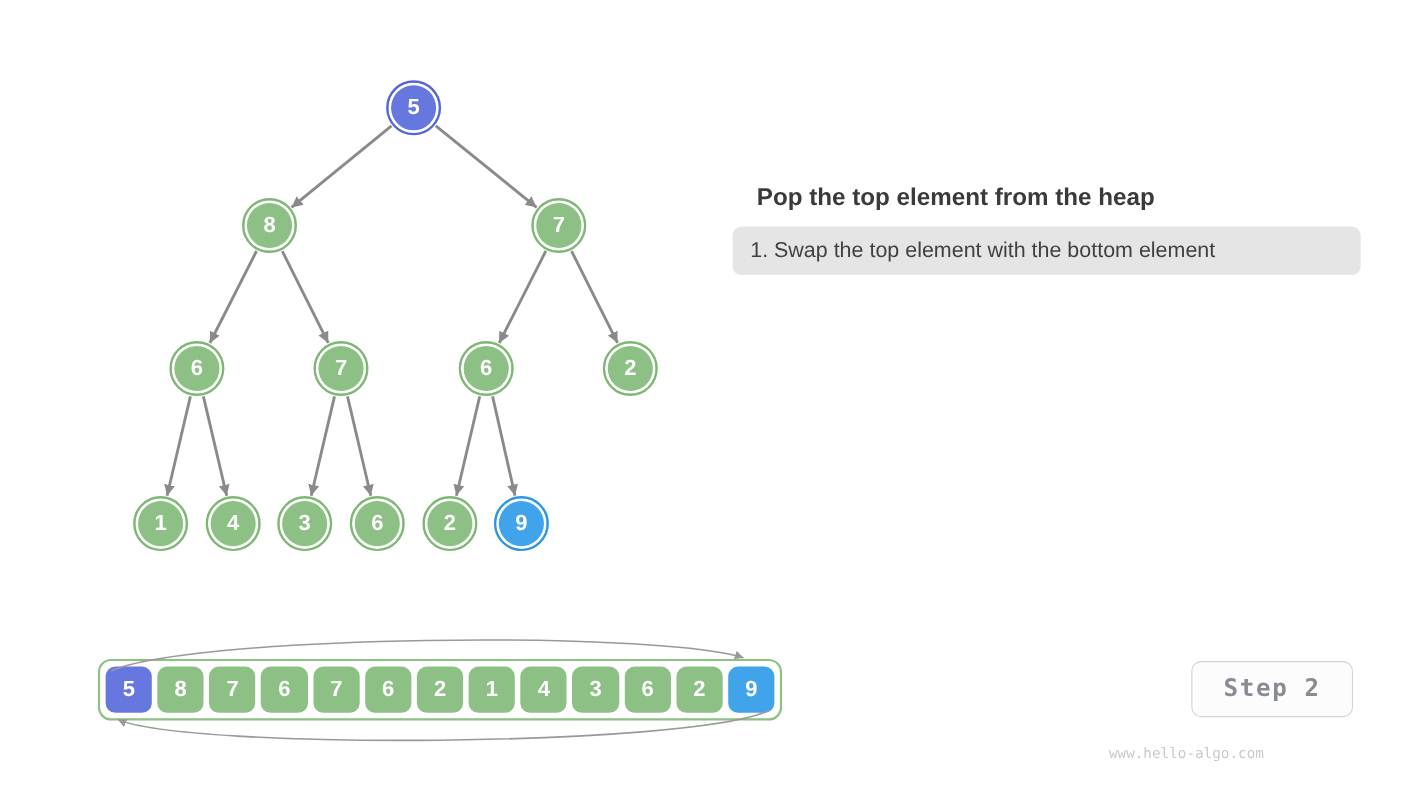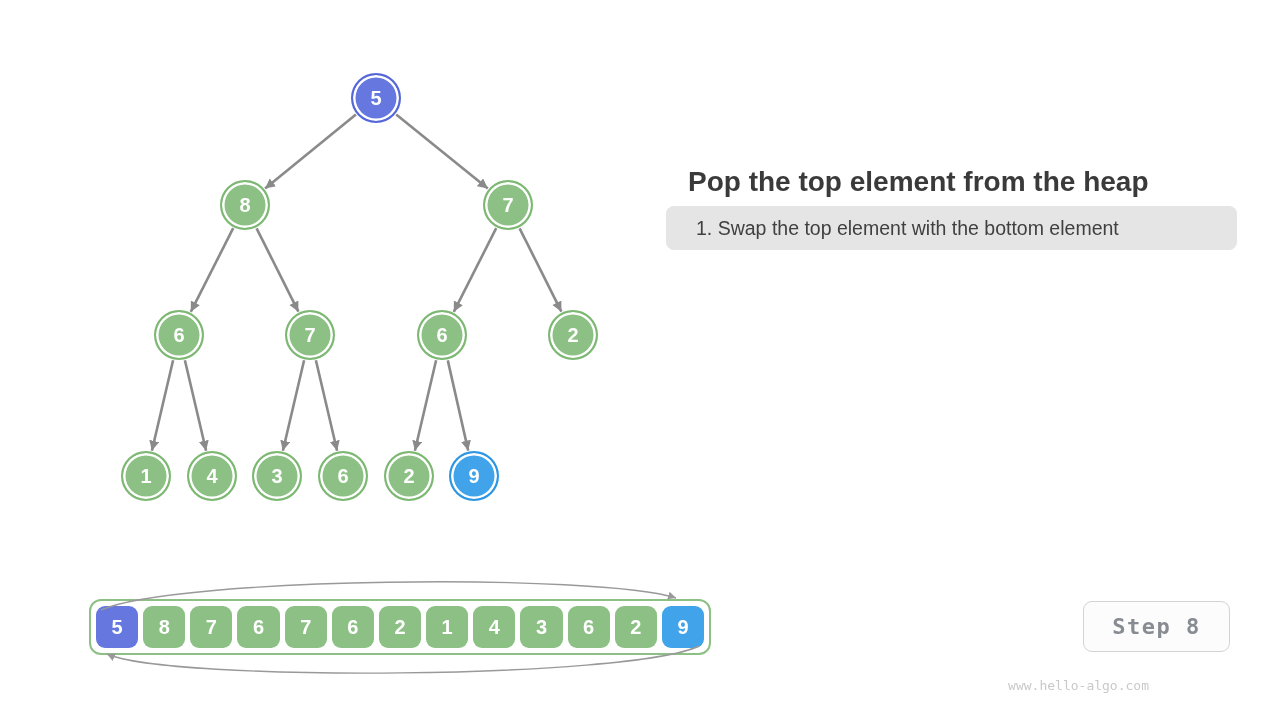--- a/index.html
+++ b/index.html
@@ -26,29 +26,29 @@
     border: 2px solid;
     box-shadow: inset 0 0 0 2.5px #ffffff;
     z-index: 2;
   }
   .tree-node.green  { background: var(--node-green);  border-color: var(--node-green-border); }
   .tree-node.purple { background: var(--node-purple); border-color: var(--node-purple-border); }
   .tree-node.blue   { background: var(--node-blue);   border-color: var(--node-blue-border); }
 
   .heap-title {
     position: absolute; left: 688px; top: 166px;
-    font-size: 28px; font-weight: bold; color: var(--title-text);
+    font-size: 22px; font-weight: bold; color: var(--title-text);
     z-index: 2; white-space: nowrap;
   }
   .step-note {
     position: absolute; left: 666px; top: 206px;
     width: 571px; height: 44px; box-sizing: border-box;
     background: var(--note-bg); border-radius: 8px;
     display: flex; align-items: center;
-    padding-left: 30px;
+    padding-left: 16px;
     font-size: 19.5px; color: var(--note-text);
     z-index: 2; white-space: nowrap;
   }
 
   .array-box {
     position: absolute; left: 89px; top: 599px;
     width: 622px; height: 56px; box-sizing: border-box;
     background: #ffffff;
     border: 2px solid var(--array-border);
     border-radius: 12px;
@@ -153,17 +153,17 @@
   <svg id="swap-svg" class="layer" width="1280" height="720">
     <defs>
       <marker id="arrowSwap" markerUnits="userSpaceOnUse" markerWidth="10" markerHeight="9" refX="8" refY="4" orient="auto">
         <path d="M0,0 L8,4 L0,8 Z" fill="#999999"></path>
       </marker>
     </defs>
     <path id="swap-arc-top" d="M 101 610 C 175 577, 600 573, 676 598" fill="none" stroke="#999999" stroke-width="1.4" marker-end="url(#arrowSwap)"></path>
     <path id="swap-arc-bottom" d="M 699 646 C 630 679, 170 682, 107 654" fill="none" stroke="#999999" stroke-width="1.4" marker-end="url(#arrowSwap)"></path>
   </svg>
 
-  <div class="step-badge">Step 8</div>
+  <div class="step-badge">Step 2</div>
 
   <div class="watermark">www.hello-algo.com</div>
 
 </div>
 
 </body></html>

